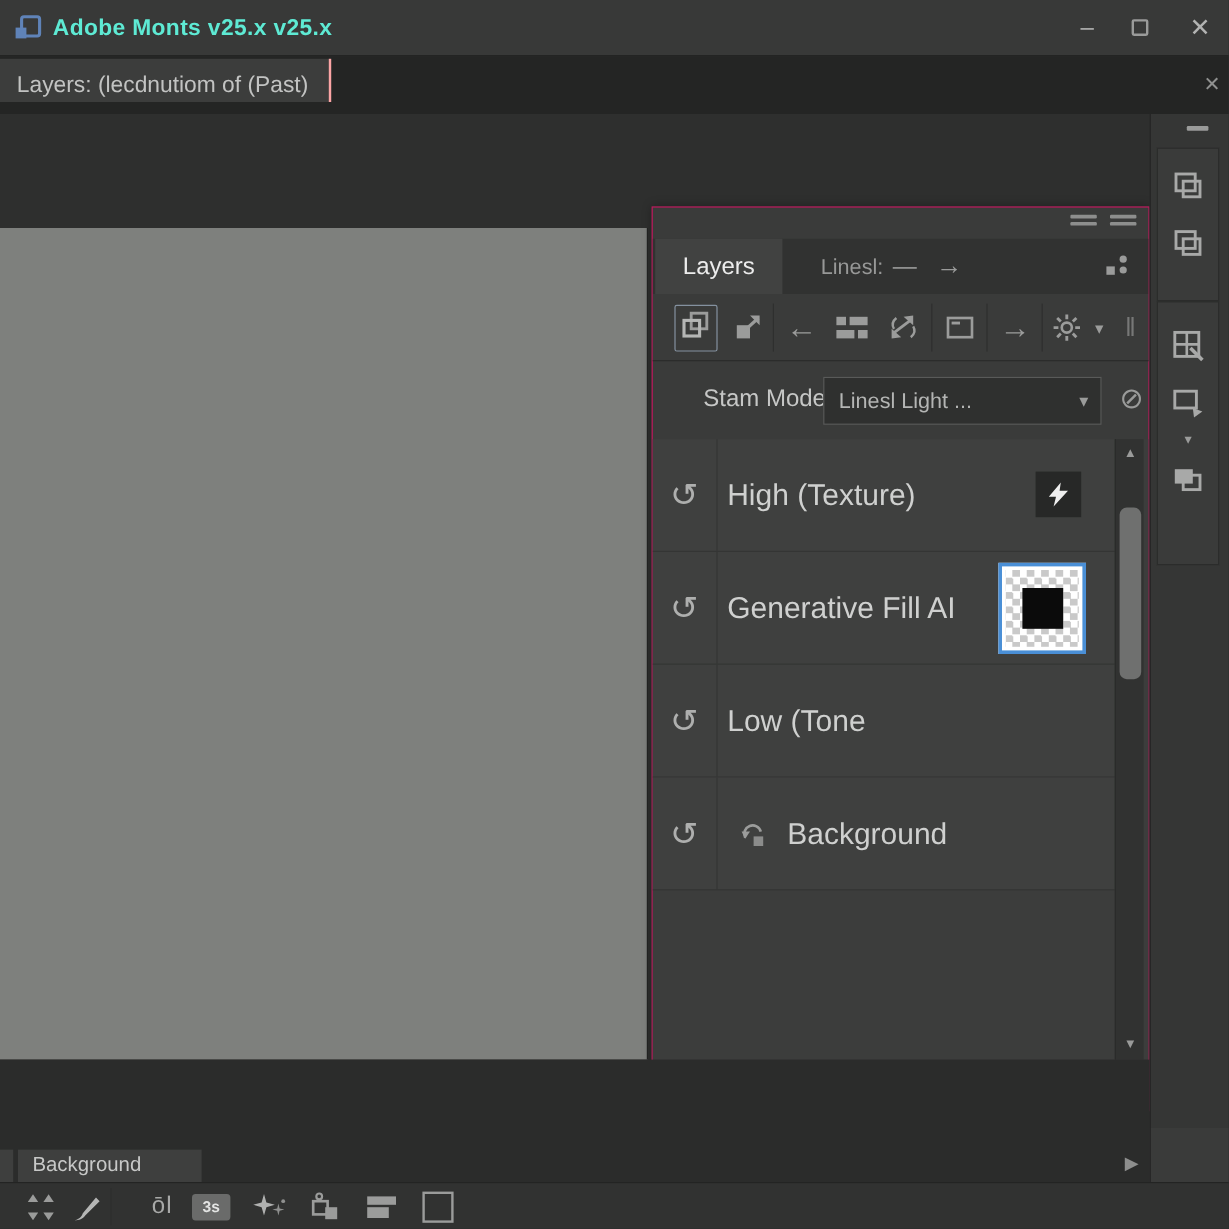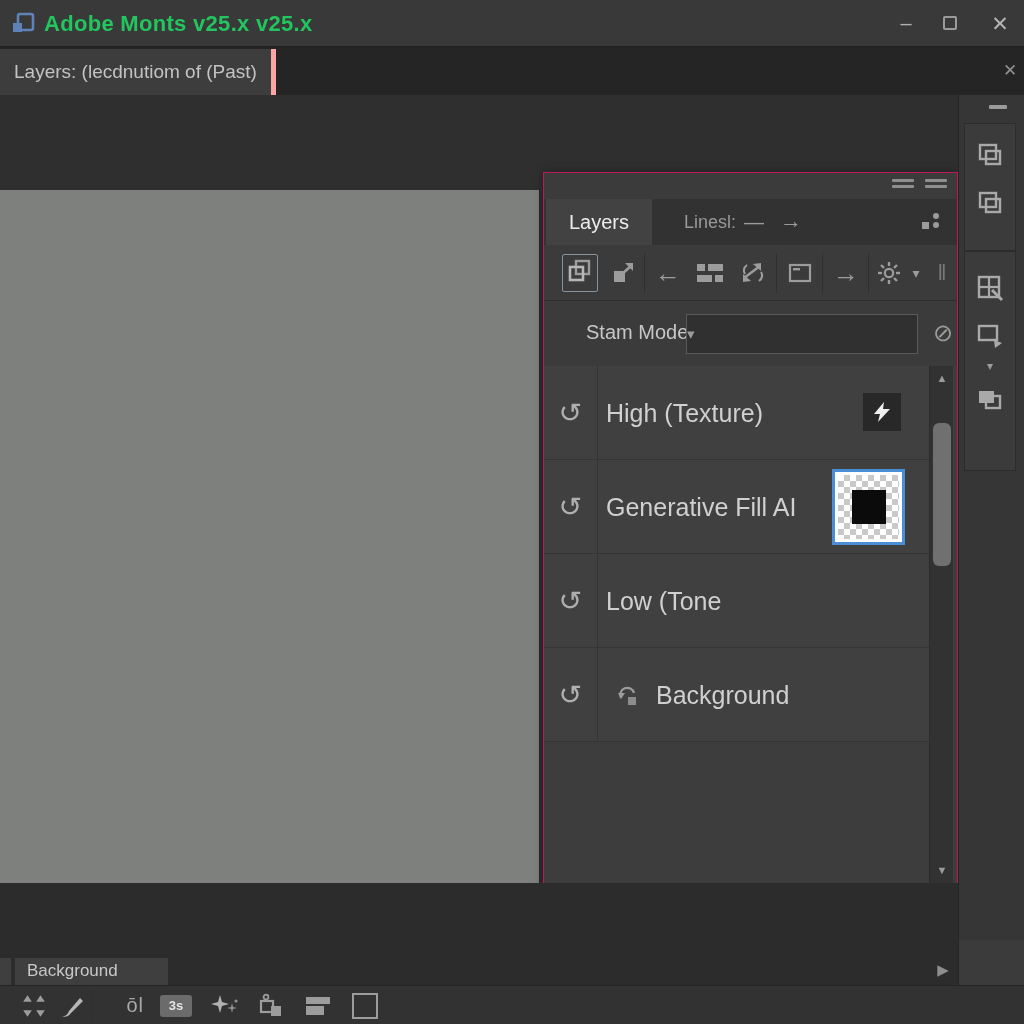--- a/index.html
+++ b/index.html
@@ -4,30 +4,30 @@
 <style>
   * { margin:0; padding:0; box-sizing:border-box; }
   html,body { width:1024px; height:1024px; background:#2e2f2e; overflow:hidden;
     font-family:"Liberation Sans", sans-serif; }
   .abs { position:absolute; }
   #app { position:relative; width:1024px; height:1024px; background:#2e2f2e; }
 
   
   .titlebar { left:0; top:0; width:1024px; height:47px; background:#383938; border-bottom:1px solid #1f201f; }
   .app-logo { left:10px; top:11px; width:26px; height:26px; }
-  .app-title { left:44px; top:0; height:47px; line-height:47px; font-size:22px; font-weight:600; color:#22c55e; letter-spacing:.3px; }
+  .app-title { left:44px; top:0; height:47px; line-height:47px; font-size:19px; font-weight:600; color:#5eead4; letter-spacing:.3px; }
   .win-btn { top:0; width:44px; height:47px; text-align:center; line-height:47px; color:#b2b3b2; font-size:20px; cursor:default; }
   .btn-min { left:884px; }
   .btn-max { left:928px; }
   .max-box { left:15px; top:16px; width:14px; height:14px; border:2px solid #9a9b9a; border-radius:2px; }
   .btn-close { left:978px; font-size:21px; }
 
   
   .tabstrip { left:0; top:47px; width:1024px; height:48px; background:#242524; }
-  .doc-tab { left:0; top:2px; width:276px; height:46px; background:#3c3d3c; border-right:5px solid #fca5a5; }
+  .doc-tab { left:0; top:2px; width:276px; height:36px; background:#3c3d3c; border-right:2px solid #fca5a5; }
   .doc-tab-label { left:14px; top:0; height:46px; line-height:46px; font-size:19px; color:#c2c3c2; white-space:nowrap; }
   .tabstrip-close { left:996px; top:0; width:28px; height:48px; line-height:48px; text-align:center; color:#8f908f; font-size:17px; }
 
   
   .canvas { left:0; top:190px; width:540px; height:693px; background:#7e807d; border-right:1px solid #232423; }
 
   
   .layers-panel { left:543px; top:172px; width:415px; height:754px; background:#3a3b3a; border:1px solid #be185d; box-shadow:0 0 8px rgba(0,0,0,.35); }
   .panel-microbar { left:0; top:0; width:100%; height:26px; }
   .dbl-lines { top:6px; width:22px; height:12px; }
@@ -211,20 +211,21 @@
           </g>
         </svg>
       </div>
       <div class="abs ptool glyph" style="left:360px;width:24px;font-size:14px;">▾</div>
       <div class="abs ptool" style="left:386px;width:24px;font-size:22px;color:#777877;">‖</div>
     </div>
 
     <div class="abs stamp-row">
       <span class="abs stamp-label">Stam Mode:</span>
       <div class="abs blend-box">
+        <span class="blend-value">Linesl Light ...</span>
         <span class="blend-chevron">▾</span>
       </div>
       <div class="abs no-symbol">⊘</div>
     </div>
 
     <div class="abs layer-list">
 
       <div class="abs layer-row" style="top:0;">
         <div class="abs undo-col">
           <span class="undo-glyph">↺</span>

